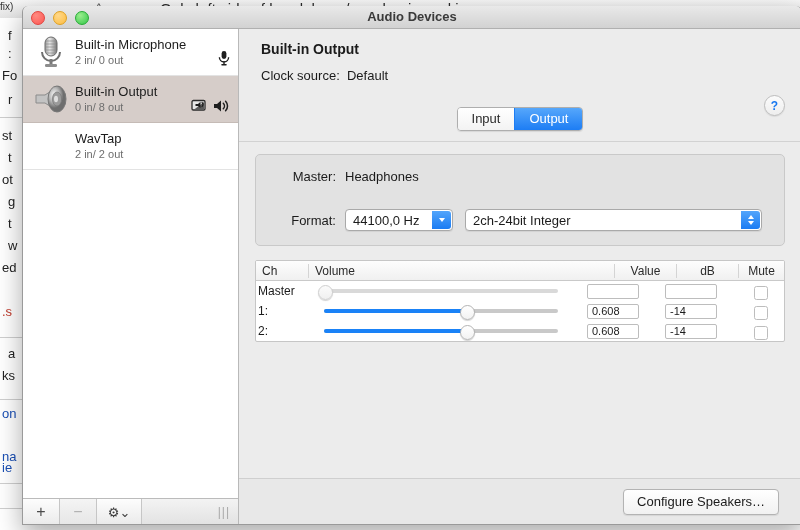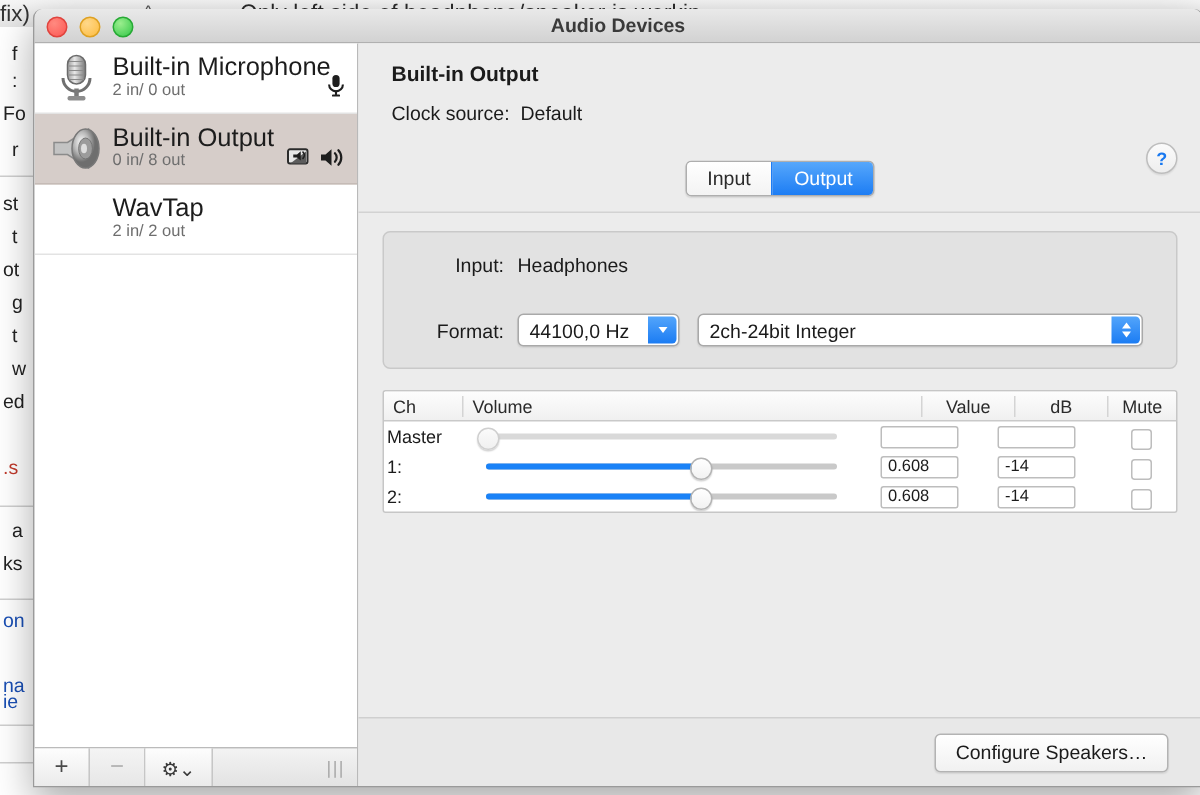--- a/index.html
+++ b/index.html
@@ -10,21 +10,21 @@
     -webkit-font-smoothing:antialiased;
   }
   .screen{position:relative;width:800px;height:530px;}
 
   
   .bg{position:absolute;left:0;top:0;width:800px;height:530px;background:#ffffff;}
   .bg-topbar{position:absolute;left:0;top:0;width:800px;height:18px;
     background:linear-gradient(#f6f6f6,#e4e4e4);border-bottom:1px solid #b9b9b9;}
   .bg-tabtext{position:absolute;left:160px;top:0px;font-size:15px;color:#2a2a2a;
     white-space:nowrap;letter-spacing:.1px;}
-  .bg-fix{position:absolute;left:0px;top:1px;font-size:15px;color:#333;}
+  .bg-fix{position:absolute;left:0px;top:1px;font-size:10px;color:#333;}
   .bg-caret{position:absolute;left:96px;top:1px;font-size:12px;color:#555;}
   .bg-leftcol{position:absolute;left:0;top:18px;width:36px;height:512px;background:#fff;}
   .bg-frag{position:absolute;left:0;font-size:13px;color:#222;white-space:nowrap;}
   .bg-frag.link{color:#1a4fb4;}
   .bg-frag.red{color:#c0392b;}
   .bg-rule{position:absolute;left:0;width:26px;height:1px;background:#cfcfcf;}
 
   
   .win{position:absolute;left:22px;top:6px;width:778px;height:518px;
     background:#ececec;border:1px solid #9a9a9a;border-top:none;
@@ -46,21 +46,21 @@
 
   
   .sidebar{width:215px;background:#fff;border-right:1px solid #b9b9b9;
     display:flex;flex-direction:column;}
   .devlist{flex:1;overflow:hidden;}
   .devrow{position:relative;height:46px;display:flex;align-items:center;
     border-bottom:1px solid #e3e3e3;padding-left:8px;}
   .devrow.sel{background:#d6cdc9;border-bottom:1px solid #c5bbb6;}
   .devicon{width:40px;height:40px;flex:0 0 40px;display:flex;align-items:center;justify-content:center;}
   .devtext{flex:1;padding-left:4px;}
-  .devname{font-size:17px;color:#1c1c1c;line-height:15px;}
+  .devname{font-size:13px;color:#1c1c1c;line-height:15px;}
   .devsub{font-size:11px;color:#6e6e6e;line-height:14px;margin-top:1px;}
   .devbadges{position:absolute;right:8px;bottom:5px;display:flex;align-items:center;gap:5px;}
 
   .sbtoolbar{height:26px;background:linear-gradient(#f3f3f3,#e2e2e2);
     border-top:1px solid #bbb;display:flex;align-items:stretch;}
   .tbtn{width:36px;display:flex;align-items:center;justify-content:center;
     border-right:1px solid #c6c6c6;background:linear-gradient(#fdfdfd,#eaeaea);
     font-size:16px;color:#4a4a4a;}
   .tbtn.dim{color:#b0b0b0;background:linear-gradient(#f4f4f4,#e6e6e6);}
   .tbtn.gear{width:44px;font-size:13px;color:#3a3a3a;}
@@ -301,21 +301,21 @@
           <div class="seg" id="io-seg">
               <div class="segbtn">Input</div>
               <div class="segbtn on">Output</div>
             </div>
         </div>
 
         <div class="pane-scroll">
 
           <div class="box">
             <div class="brow">
-              <span class="blabel">Input:</span>
+              <span class="blabel">Master:</span>
               <span class="bval">Headphones</span>
             </div>
             <div class="brow">
               <span class="blabel">Format:</span>
               <div class="popup pop-rate">
                 <span>44100,0 Hz</span>
                 <span class="pop-arrow">
                   <span class="chev chev-d"></span>
                 </span>
               </div>

